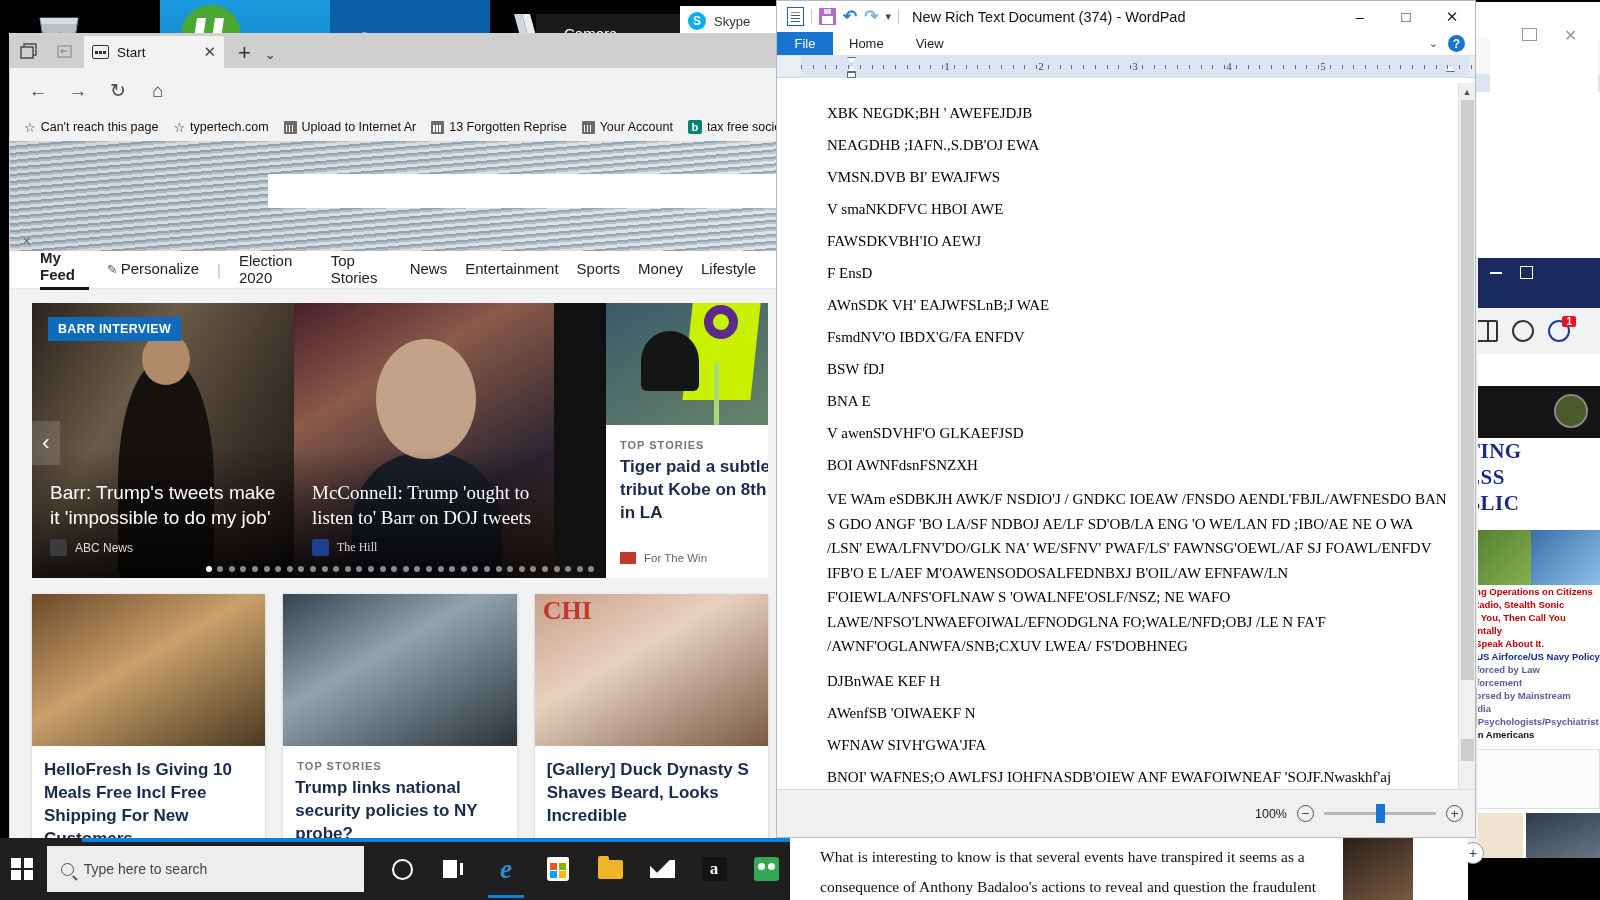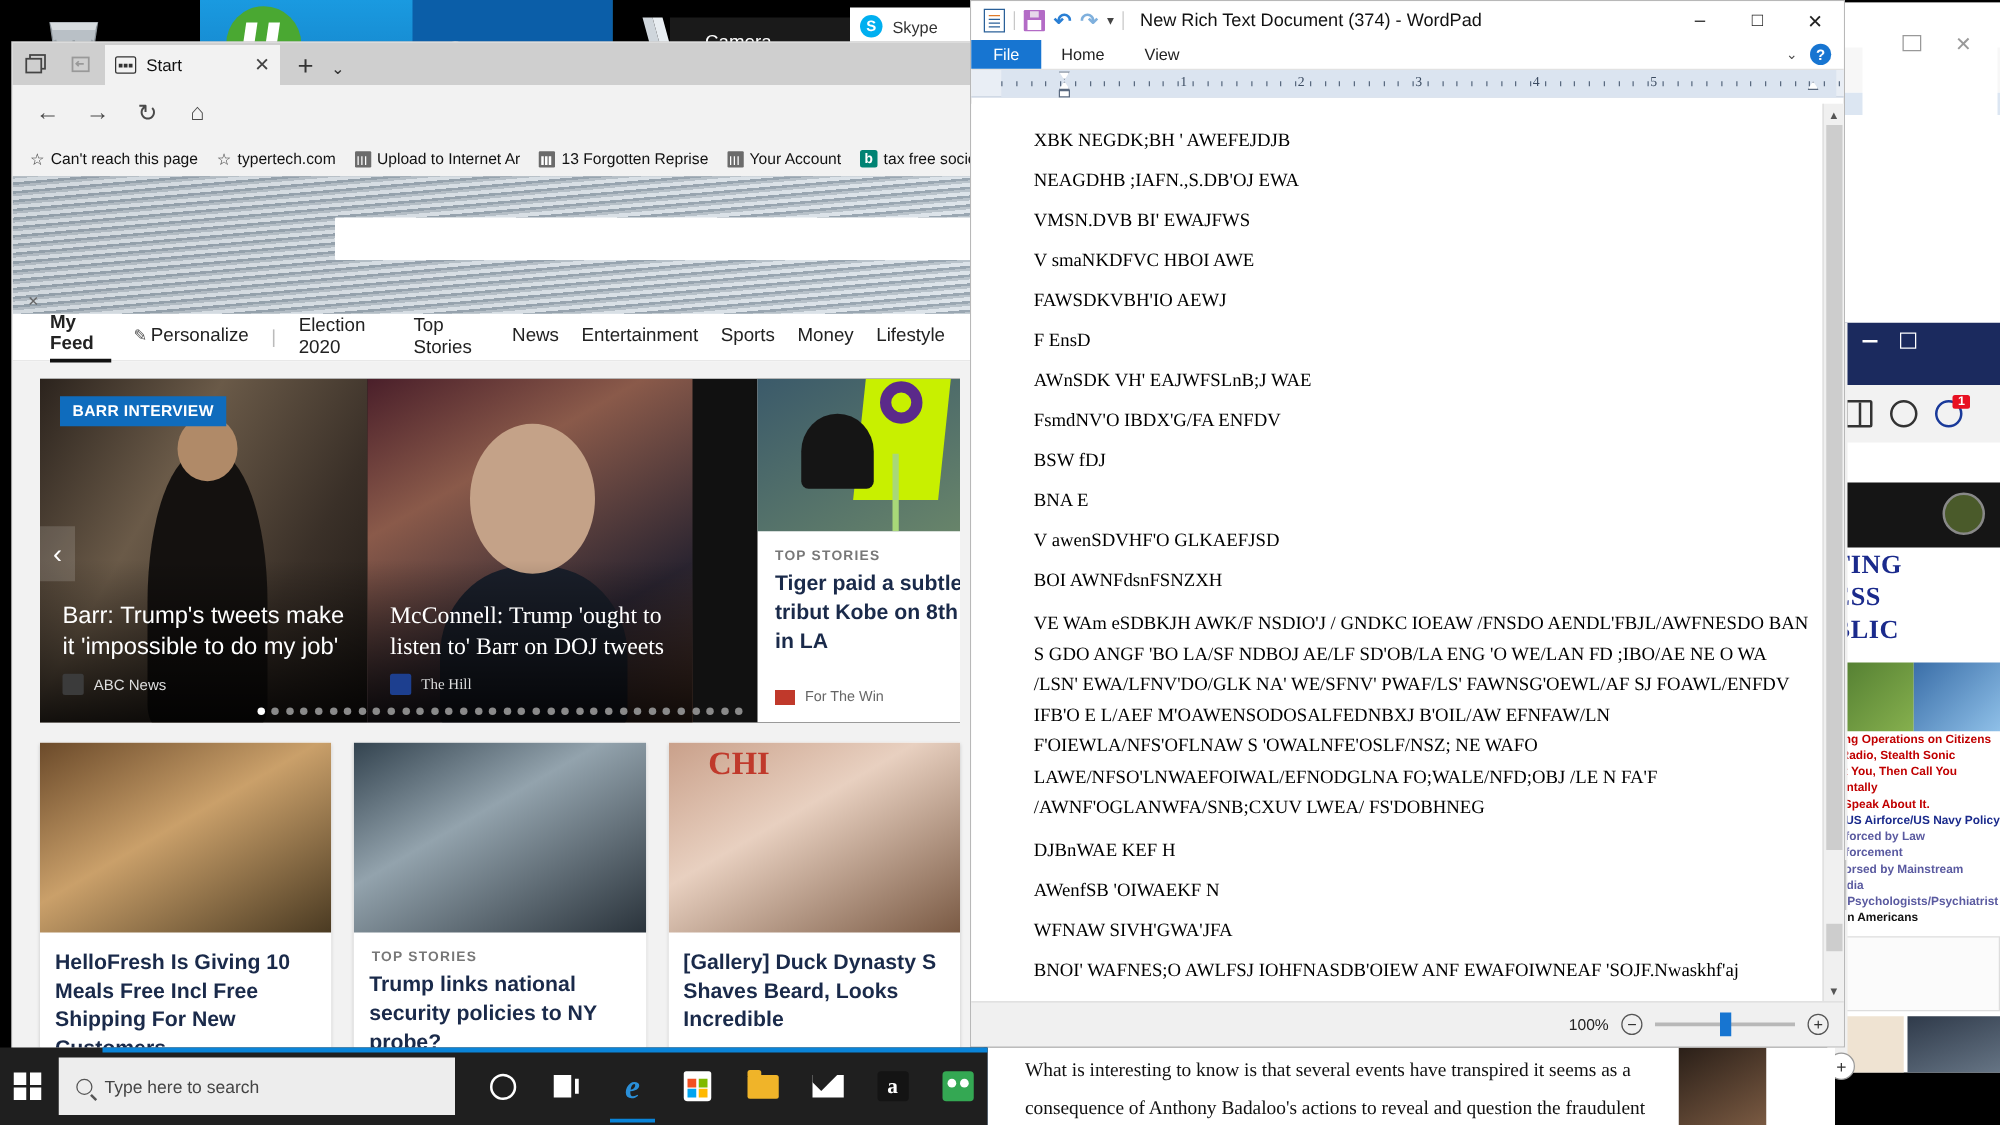--- a/index.html
+++ b/index.html
@@ -258,21 +258,21 @@
   
   #row2 { display:flex; gap:18px; margin:16px 18px 0 22px; }
   .card2 { width:248px; background:#fff; box-shadow:0 1px 3px rgba(0,0,0,.18); position:relative; height:260px;
     overflow:hidden;}
   .c2-img { height:152px; }
   #c2a-img { background:linear-gradient(150deg,#6b4a2a,#caa06a 45%,#4a3a22); }
   #c2b-img { background:linear-gradient(150deg,#33434f,#93a3ad 40%,#2a333b); }
   #c2c-img { background:linear-gradient(150deg,#c9a08a,#e8d0c0 40%,#7a5a44); }
   .c2-title { font-size:17px; line-height:23px; color:#1a2a4a; font-weight:bold; padding:12px 12px 0;}
   #c2c-chi { position:absolute; left:8px; top:2px; color:#c0392b; font-weight:bold; font-size:26px;
-    font-family:"Liberation Serif", serif;margin-left:24px;}
+    font-family:"Liberation Serif", serif;}
 
   
   #wordpad {
     left:776px; top:0; width:700px; height:838px; background:#fff;
     border:1px solid #b8b8b8;
   }
   #wp-titlebar { height:31px; background:#fff; display:flex; align-items:center; padding-left:10px; gap:7px;}
   #wp-doc-icon { width:17px; height:19px; background:#fff; border:1.3px solid #2a6099; position:relative;}
   #wp-doc-icon:after{content:"";position:absolute;left:3px;top:4px;width:9px;height:1.3px;background:#e07b2a;
     box-shadow:0 3px 0 #2a6099, 0 6px 0 #2a6099, 0 9px 0 #2a6099;}
@@ -320,21 +320,21 @@
   #wp-doc p { margin:0; }
   #wp-doc p.para { line-height:24.5px; margin:6px 0; }
 
   #wp-scroll { position:absolute; right:0; top:82px; bottom:36px; width:17px; background:#f0f0f0;
     border-left:1px solid #dcdcdc;}
   .sc-arrow { height:17px; display:flex; align-items:center; justify-content:center; font-size:9px; color:#555;}
   #sc-thumb { position:absolute; left:2px; top:17px; width:13px; height:580px; background:#cdcdcd;}
   #sc-grip { position:absolute; left:2px; bottom:40px; width:13px; height:22px; background:#cdcdcd;}
 
   #wp-status {
-    position:absolute; left:0; right:0; bottom:0; height:36px; background:#f0f0f0;
+    position:absolute; left:0; right:0; bottom:0; height:48px; background:#f0f0f0;
     border-top:1px solid #dcdcdc; display:flex; align-items:center; justify-content:flex-end;
     padding-right:12px; gap:10px;
   }
   #wp-zoomval { font-size:12.5px; color:#222; }
   .zcircle { width:17px; height:17px; border:1.4px solid #555; border-radius:50%; color:#333;
     font-size:13px; display:flex; align-items:center; justify-content:center; line-height:1;}
   #wp-slider { width:112px; height:3px; background:#b8b8b8; position:relative;}
   #wp-sl-thumb { position:absolute; left:52px; top:-8px; width:9px; height:19px; background:#1775d1;}
   #wp-resizer { position:absolute; right:2px; bottom:2px; width:12px; height:12px;}
 

